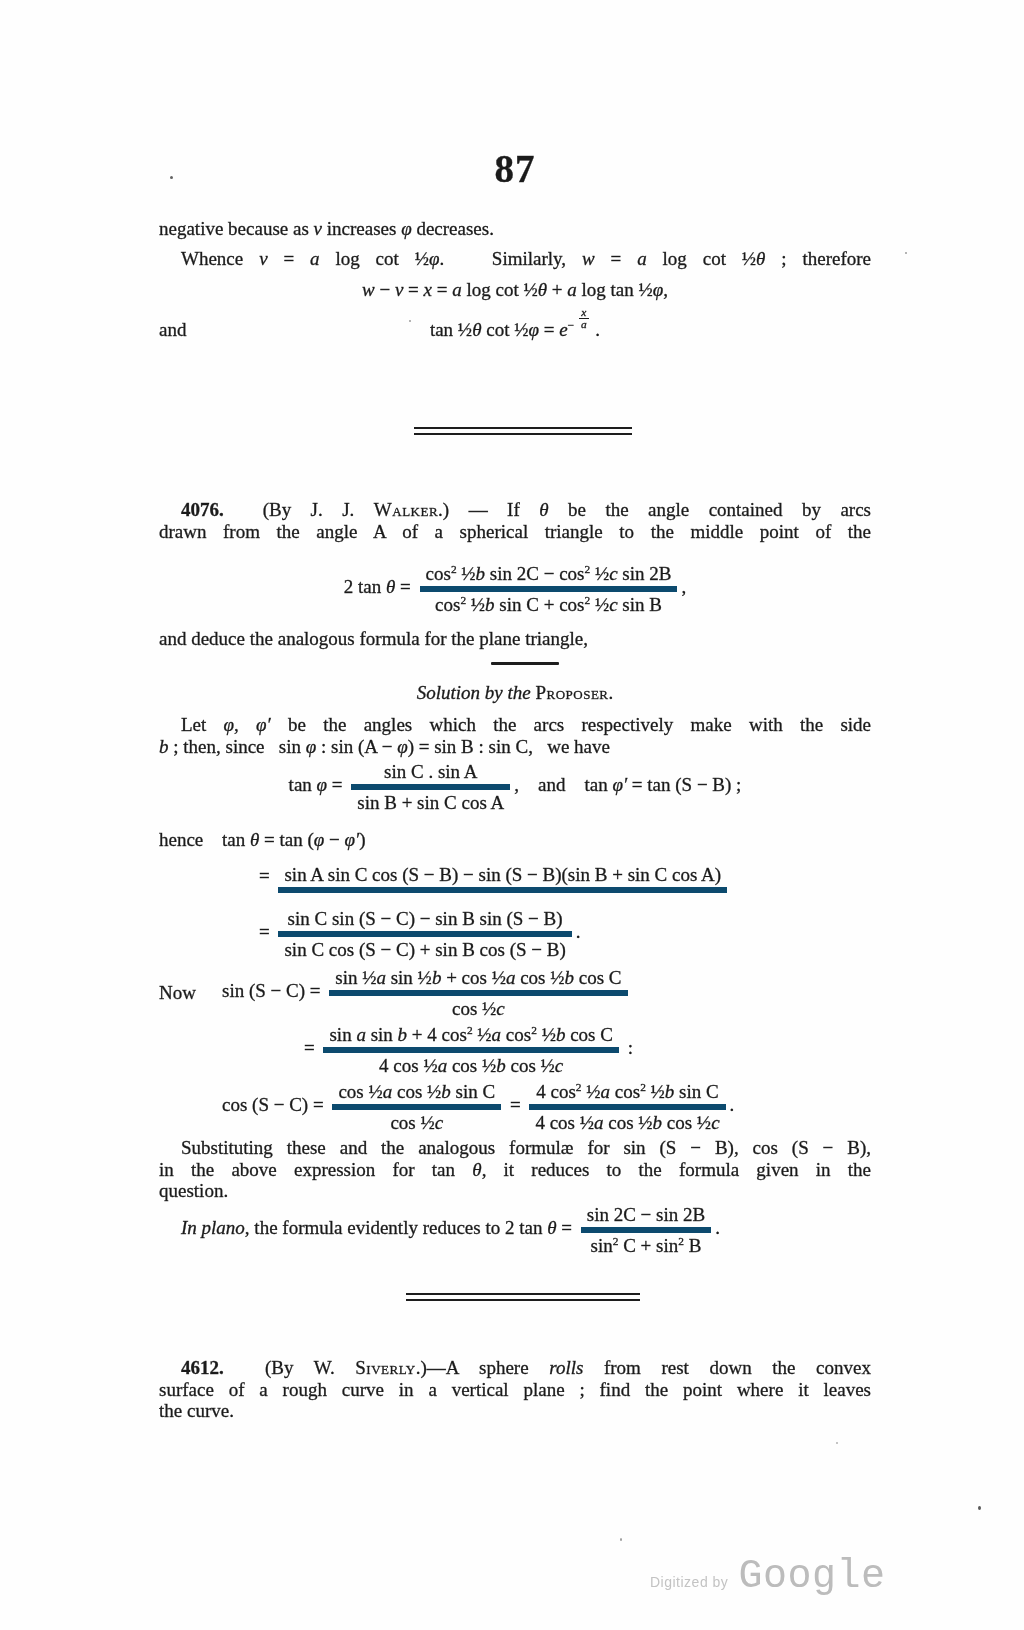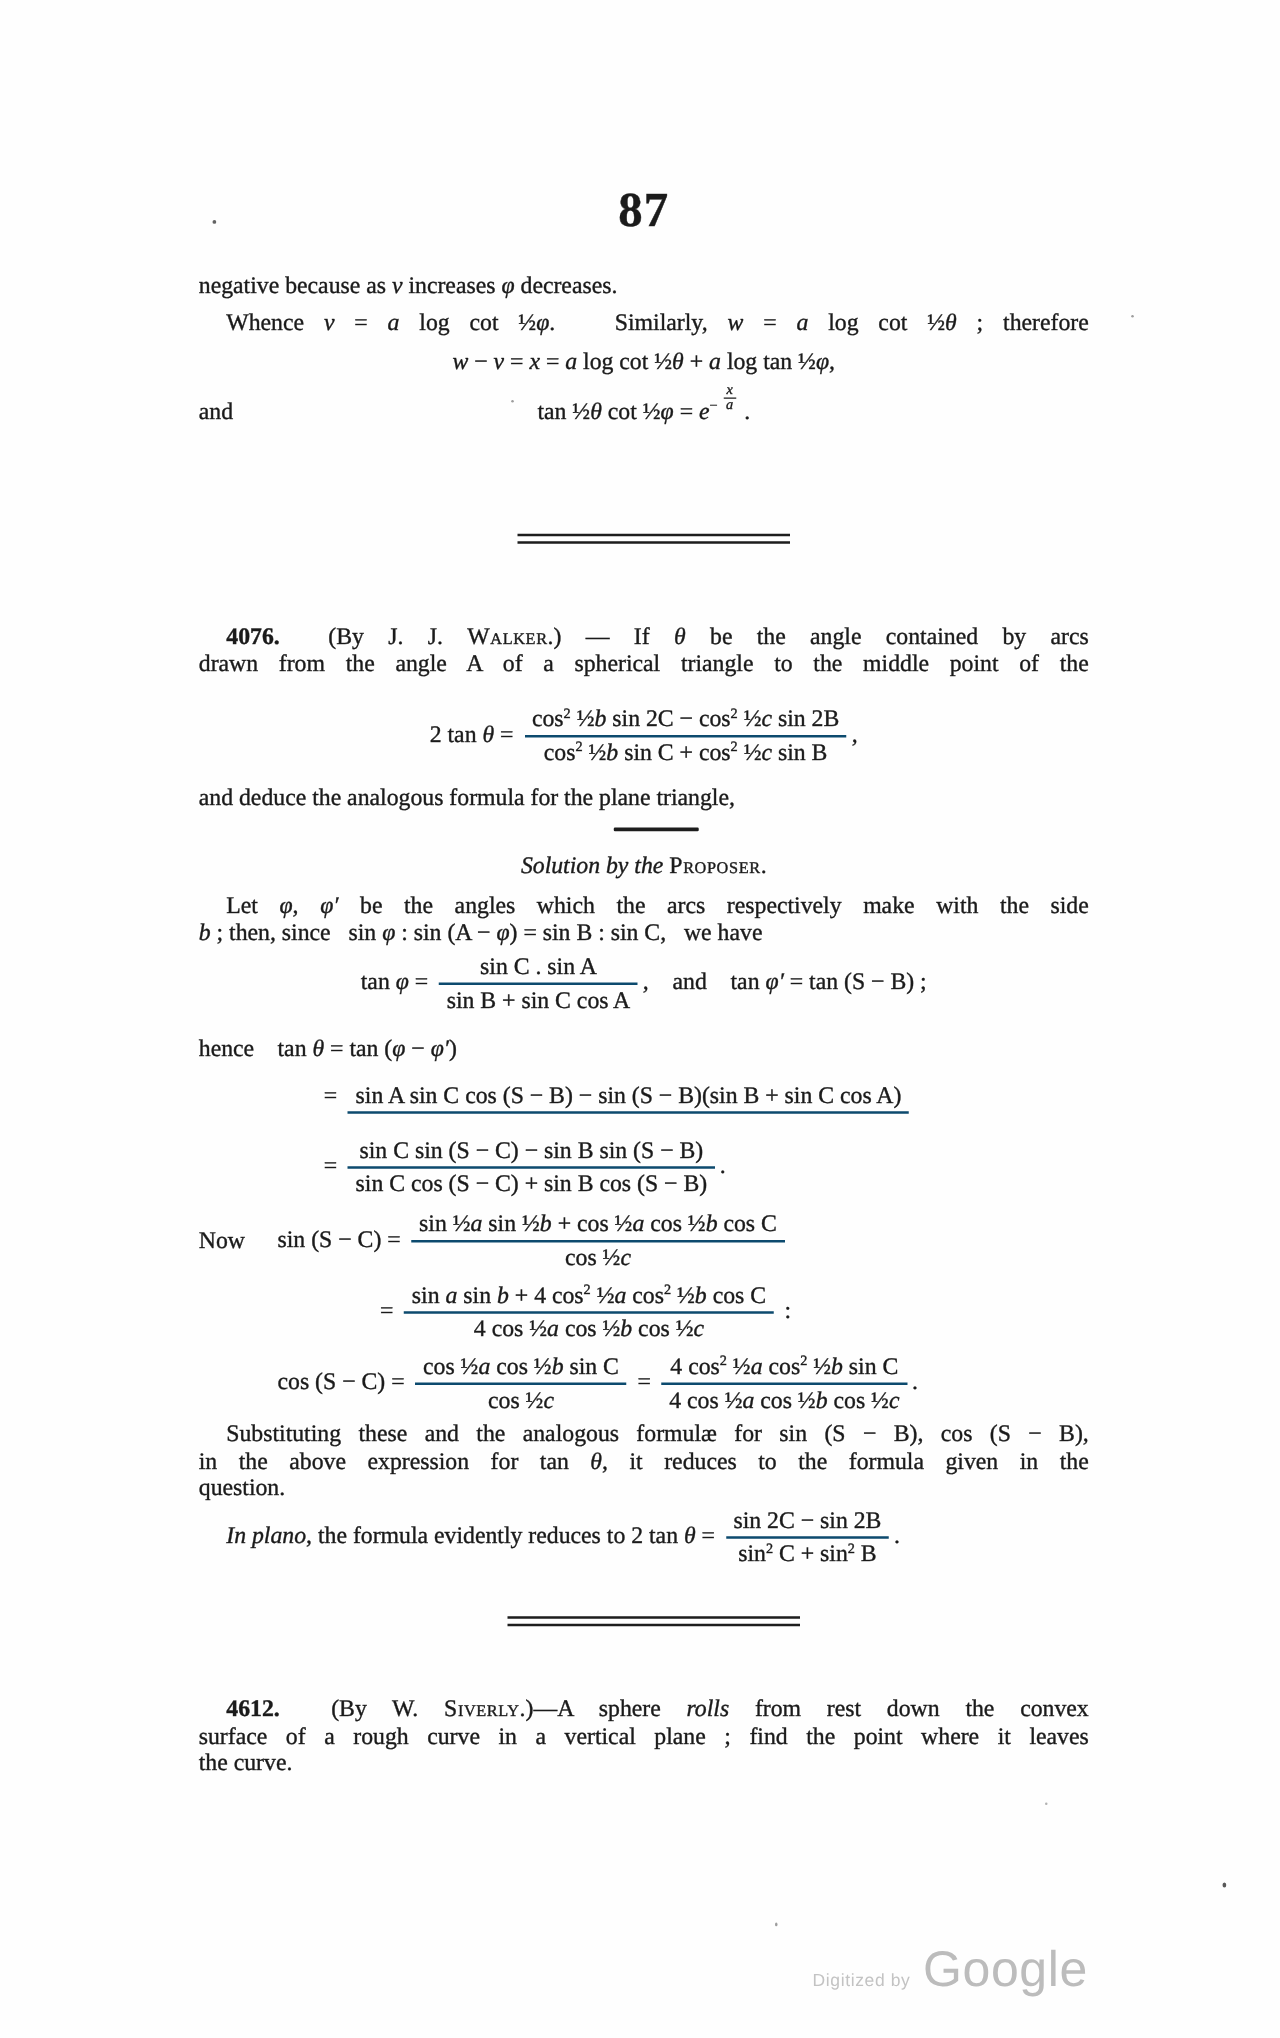--- a/index.html
+++ b/index.html
@@ -12,35 +12,35 @@
        font-size:39px;font-weight:bold;letter-spacing:1px;}
   .t{position:absolute;left:159px;width:712px;font-size:19px;line-height:21.5px;}
   .para{position:absolute;left:159px;width:712px;font-size:19px;line-height:21.5px;}
   .jl{text-align:justify;text-align-last:justify;}
   .ind{text-indent:22px;}
   .ctr{text-align:center;}
   .eqrow{position:absolute;left:159px;width:712px;font-size:19px;display:flex;align-items:center;}
   .eqrow.c{justify-content:center;}
   .eqrow .lbl{position:absolute;left:0;top:50%;transform:translateY(-50%);}
   .frac{display:inline-block;vertical-align:middle;text-align:center;margin:0 4px;}
-  .frac .num{display:block;padding:1px 6px 2px;border-bottom:2px solid #0c4a6e;line-height:21px;white-space:nowrap;}
+  .frac .num{display:block;padding:1px 6px 2px;border-bottom:6px solid #0c4a6e;line-height:21px;white-space:nowrap;}
   .frac .den{display:block;padding:2px 6px 1px;line-height:21px;white-space:nowrap;}
   .t-i{font-style:italic;}
   .t-b{font-weight:bold;}
   .t-sc{font-variant:small-caps;letter-spacing:0.5px;}
   .t-sup{font-size:0.6em;vertical-align:7px;line-height:0;}
   .t-sup .frac{margin:0 2px;vertical-align:1px;}
   .t-sup .frac .num{border-bottom:1px solid #1b1b1b;line-height:11px;padding:0 2px;}
   .t-sup .frac .den{line-height:11px;padding:0 2px;}
   .druled{position:absolute;height:4px;border-top:2.5px solid #1d1d1d;border-bottom:2.5px solid #1d1d1d;}
   .srule{position:absolute;left:491px;top:662px;width:68px;height:3px;background:#1d1d1d;border-radius:1px;}
   .wm{position:absolute;left:650px;top:1554px;display:flex;align-items:baseline;gap:10px;
       -webkit-text-stroke:0;}
   .wm .pre{font-family:"Liberation Sans","DejaVu Sans",sans-serif;font-size:14px;color:#c3c3c3;letter-spacing:0.5px;}
-  .wm .logo{font-family:Liberation Sans, sans-serif;font-size:40px;color:#bcbcbc;letter-spacing:0.5px;}
+  .wm .logo{font-family:Liberation Mono, monospace;font-size:40px;color:#bcbcbc;letter-spacing:0.5px;}
   .speck{position:absolute;background:#3c3c3c;border-radius:50%;}
 </style>
 </head>
 <body>
 
 <div class="page">
 
   <div class="pno">87</div>
 
   <div class="t" style="top:218px">negative because as <span class="t-i">v</span> increases <span class="t-i">φ</span> decreases.</div>

